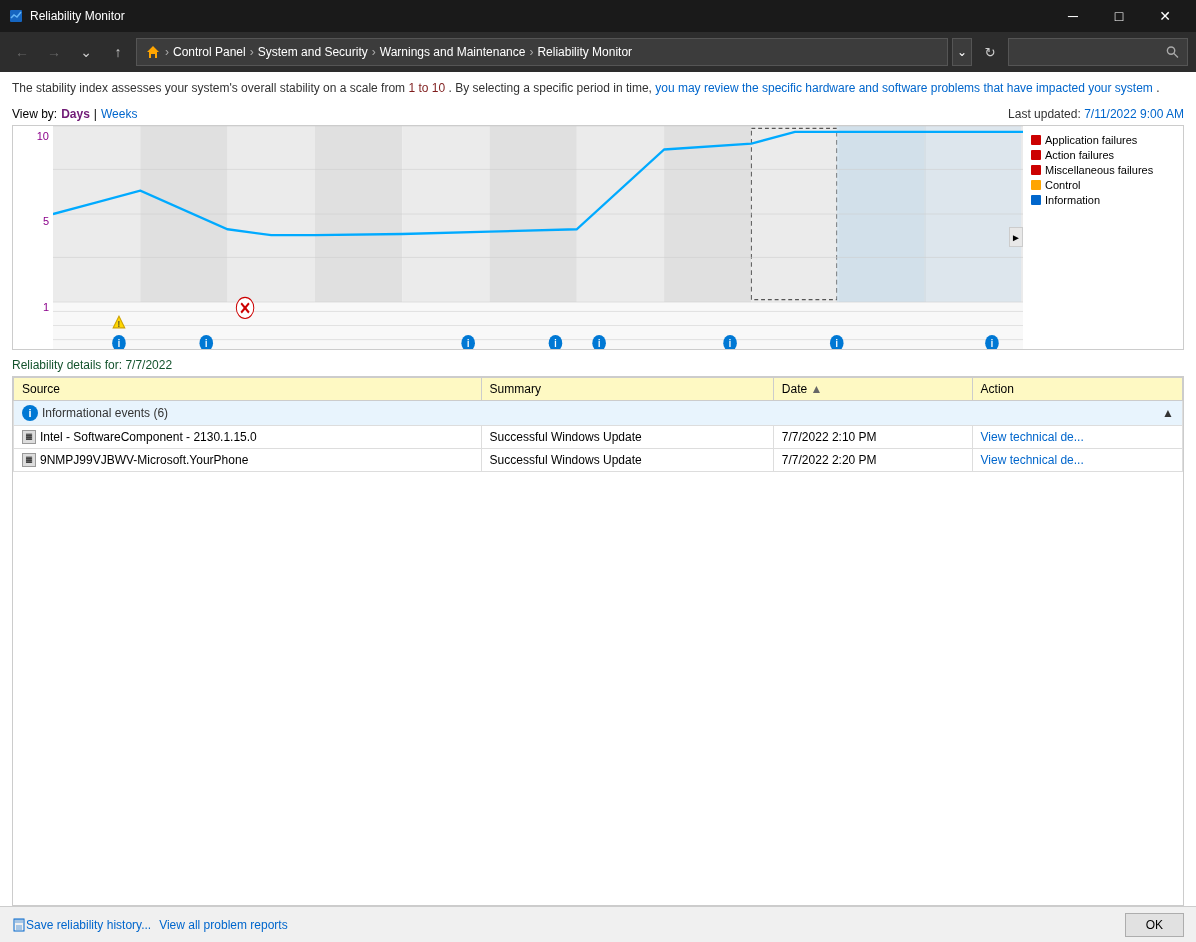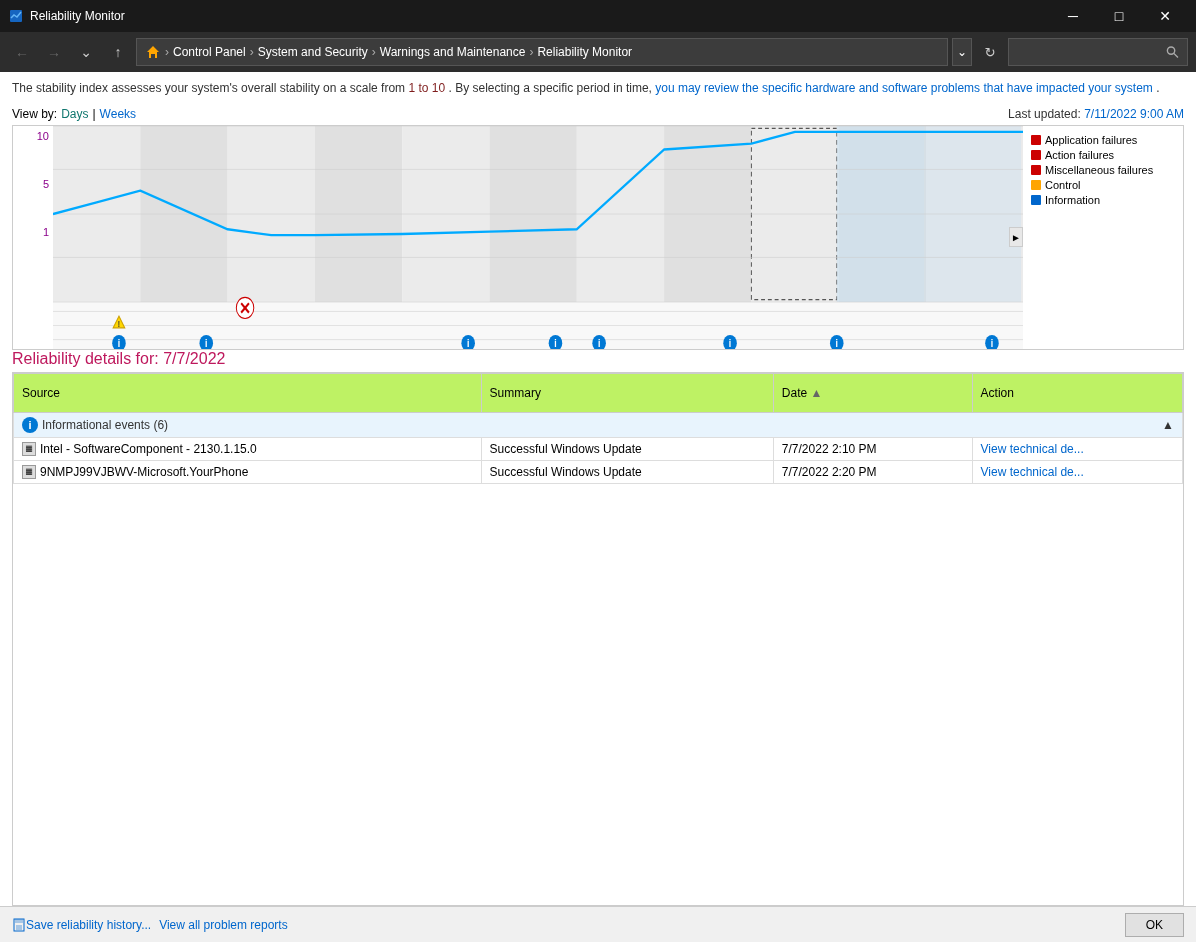--- a/index.html
+++ b/index.html
@@ -157,36 +157,37 @@
 
     
     .view-by {
       display: flex;
       align-items: center;
       margin-bottom: 4px;
       justify-content: space-between;
     }
     .view-by-left { display: flex; align-items: flex-end; gap: 4px; font-size: 12px; }
     .view-link { color: #0066cc; cursor: pointer; text-decoration: none; }
-    .view-link.active { font-weight: normal; color: #0f766e; }
+    .view-link.active { font-weight: bold; color: #701a75; }
     .last-updated { font-size: 12px; color: #333; }
     .last-updated .time { color: #0066cc; }
 
     
     .chart-container {
       border: 1px solid #ccc;
       display: flex;
       position: relative;
       height: 225px;
       flex-shrink: 0;
     }
     .chart-left {
       width: 40px;
       display: flex;
       flex-direction: column;
+      justify-content: space-between;
       padding: 4px 4px 36px 4px;
       font-size: 11px;
       color: #8b008b;
       text-align: right;
       gap: 36px;
     }
     .chart-main {
       flex: 1;
       position: relative;
       overflow: hidden;
@@ -215,35 +216,36 @@
       cursor: pointer;
       font-size: 10px;
     }
     .legend-item { display: flex; align-items: center; gap: 4px; cursor: pointer; }
     .legend-dot {
       width: 10px; height: 10px; border-radius: 1px; flex-shrink: 0;
     }
 
     
     .detail-header {
-      font-size: 16px;
+      margin-top: 8px;
+      font-size: 12px;
       font-weight: normal;
-      color: #be185d;
+      color: #14532d;
       margin-bottom: 4px;
     }
 
     .detail-table {
       width: 100%;
       border-collapse: collapse;
       font-size: 12px;
     }
     .detail-table th {
-      background: #bef264;
+      background: #fef9c3;
       border: 1px solid #ccc;
-      padding: 12px 8px;
+      padding: 4px 8px;
       text-align: left;
       font-weight: normal;
       cursor: pointer;
       user-select: none;
     }
     .detail-table td {
       border: 1px solid #ddd;
       padding: 4px 8px;
       vertical-align: middle;
     }

